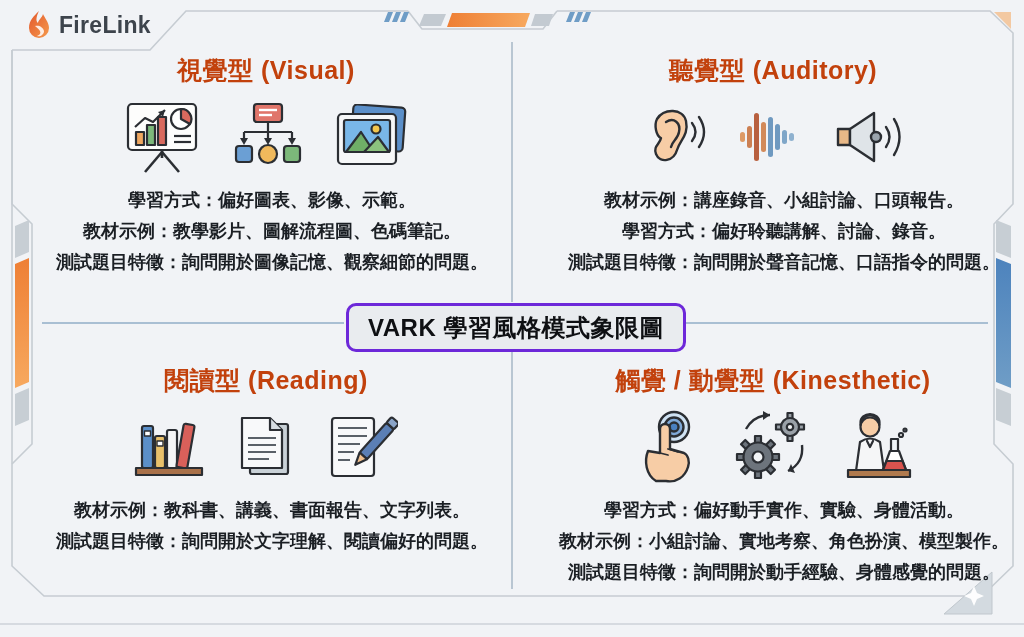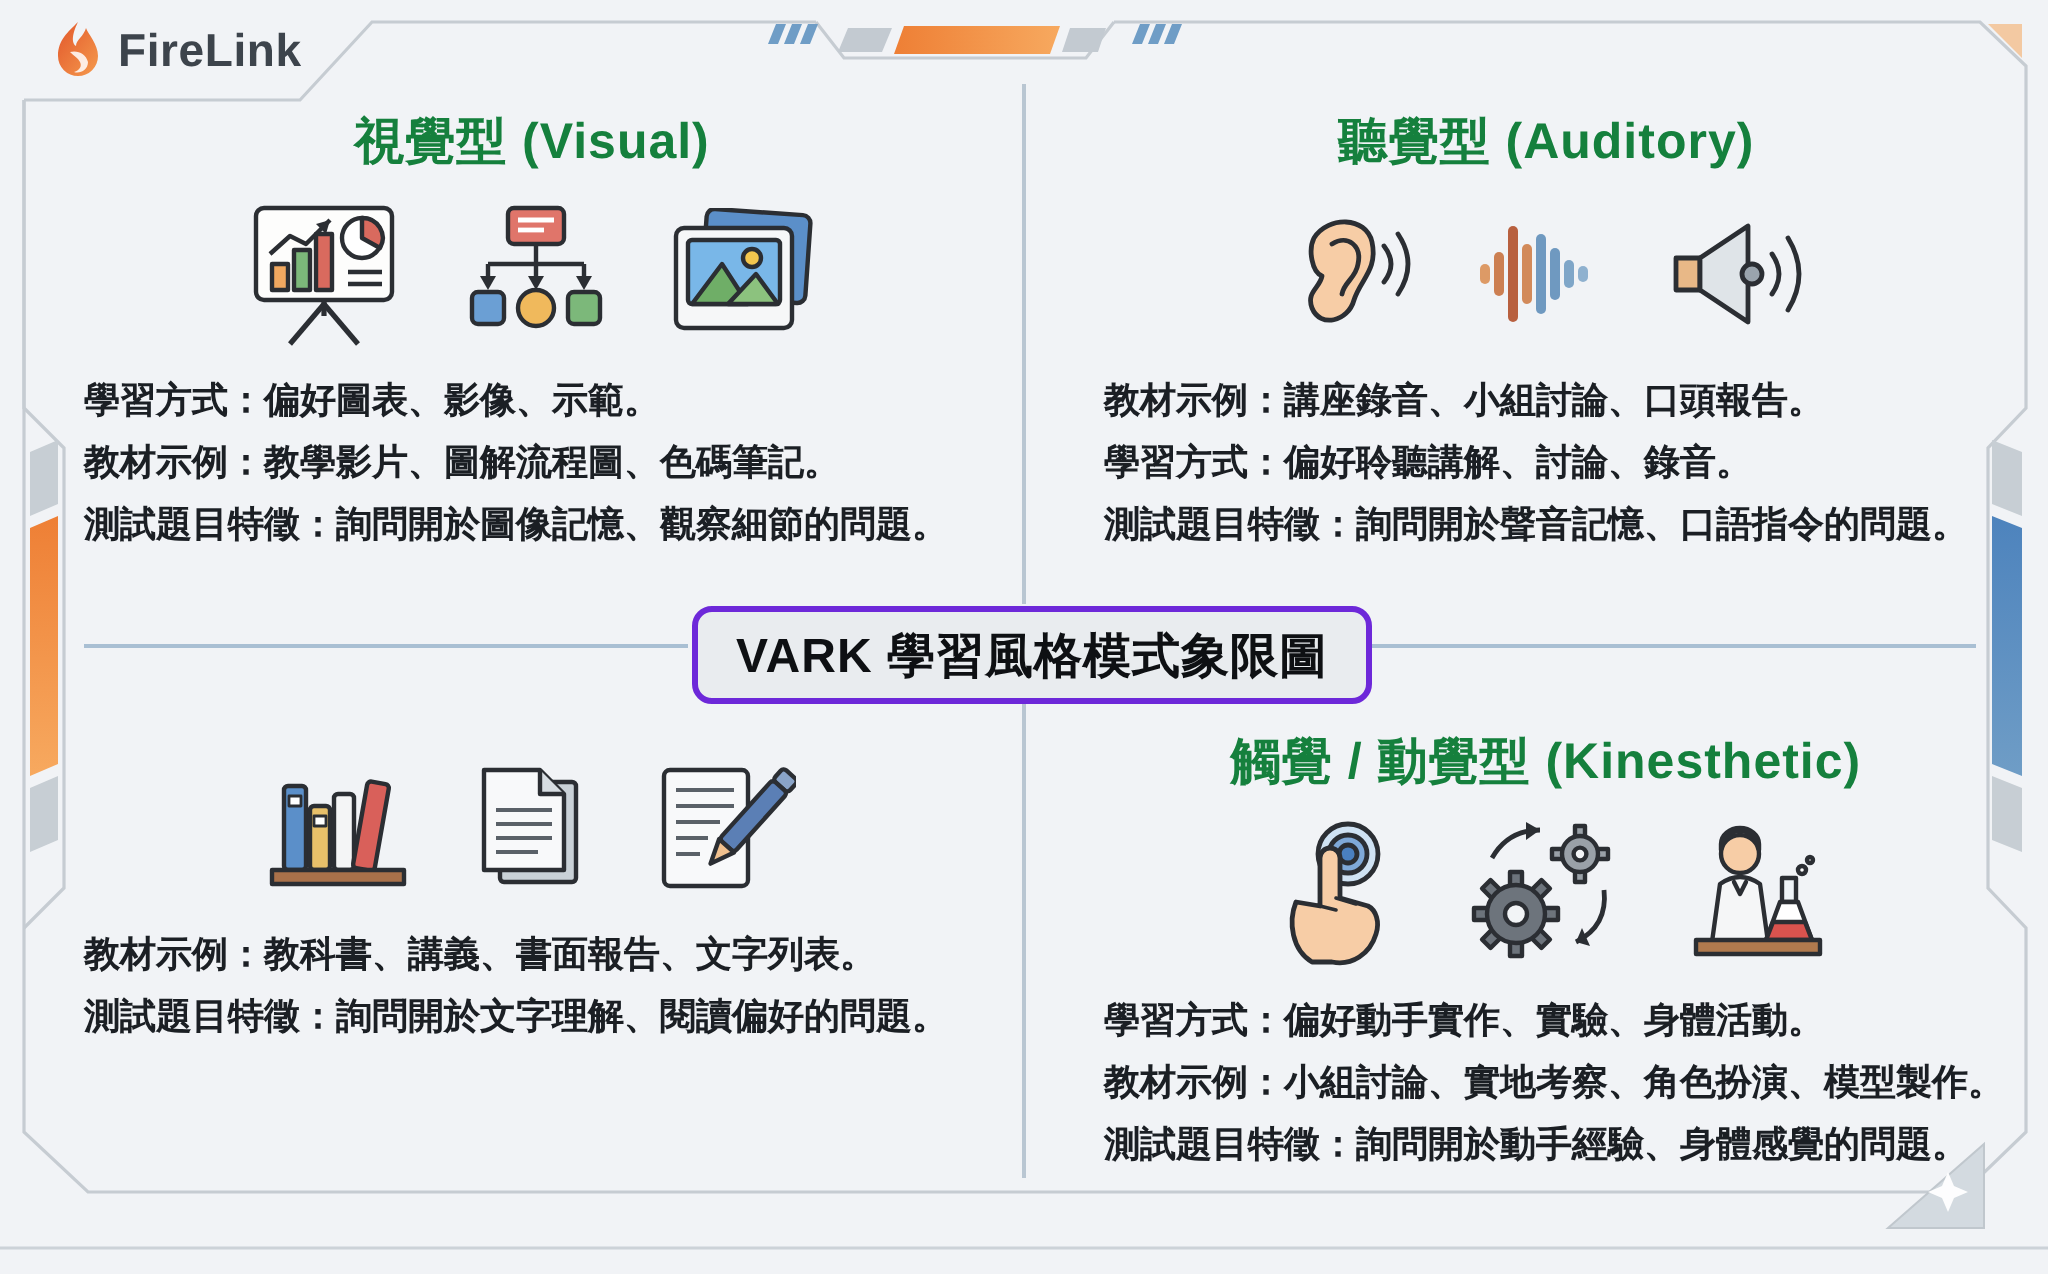--- a/index.html
+++ b/index.html
@@ -10,27 +10,27 @@
     color:#15181c;
   }
   .frame-svg{position:absolute;left:0;top:0;z-index:1;pointer-events:none;}
   .logo{position:absolute;left:26px;top:10px;z-index:3;display:flex;align-items:center;gap:7px;text-align:right;}
   .logo-text{font-size:23px;font-weight:700;color:#3d444c;letter-spacing:.3px;}
   .quad{position:absolute;z-index:2;}
   .q-tl{left:30px;top:54px;width:472px;}
   .q-tr{left:530px;top:54px;width:486px;}
   .q-bl{left:30px;top:364px;width:472px;}
   .q-br{left:530px;top:364px;width:486px;}
-  .q-title{margin:0;font-size:25px;font-weight:700;color:#15803d;text-align:center;letter-spacing:.5px;}
+  .q-title{margin:0;font-size:25px;font-weight:700;color:#c2410c;text-align:center;letter-spacing:.5px;}
   .icons-row{display:flex;justify-content:center;align-items:center;gap:30px;margin-top:10px;height:80px;}
   .icons-row svg{display:block;}
   .q-lines{margin-top:8px;font-size:18px;font-weight:700;line-height:31px;color:#1b1f24;white-space:nowrap;}
   .q-tl .q-lines,.q-bl .q-lines{padding-left:12px;}
   .q-tr .q-lines,.q-br .q-lines{padding-left:22px;}
-  .q-lines p{margin:0;}
+  .q-lines p{margin:0;text-align:center;}
   .center-box{
     position:absolute;left:346px;top:303px;width:334px;height:43px;z-index:4;
     background:#e9ecef;border:3px solid #6d28d9;border-radius:10px;
     display:flex;align-items:center;justify-content:center;
     font-size:24px;font-weight:700;color:#0e1013;letter-spacing:.5px;
   }
 </style>
 </head>
 <body>
 
@@ -199,20 +199,21 @@
       </svg>
     </div>
     <div class="q-lines">
       <p>教材示例：講座錄音、小組討論、口頭報告。</p>
       <p>學習方式：偏好聆聽講解、討論、錄音。</p>
       <p>測試題目特徵：詢問開於聲音記憶、口語指令的問題。</p>
     </div>
   </section>
 
   <section class="quad q-bl">
+    <h2 class="q-title">閱讀型 (Reading)</h2>
     <div class="icons-row">
       <svg width="72" height="70" viewBox="0 0 72 70">
         <g stroke="#2b2e33" stroke-width="2.2" stroke-linejoin="round">
           <rect x="8" y="14" width="11" height="42" rx="2" fill="#5b8fc9"></rect>
           <rect x="21" y="24" width="10" height="32" rx="2" fill="#e8c06a"></rect>
           <rect x="33" y="18" width="10" height="38" rx="2" fill="#f4f5f6"></rect>
           <rect x="46" y="12" width="11" height="44" rx="2" fill="#d9605a" transform="rotate(10 51 34)"></rect>
           <rect x="10.5" y="19" width="6" height="5" fill="#ffffff" stroke-width="1.4"></rect>
           <rect x="23" y="29" width="6" height="5" fill="#ffffff" stroke-width="1.4"></rect>
           <rect x="2" y="56" width="66" height="7" fill="#a9714a"></rect>

